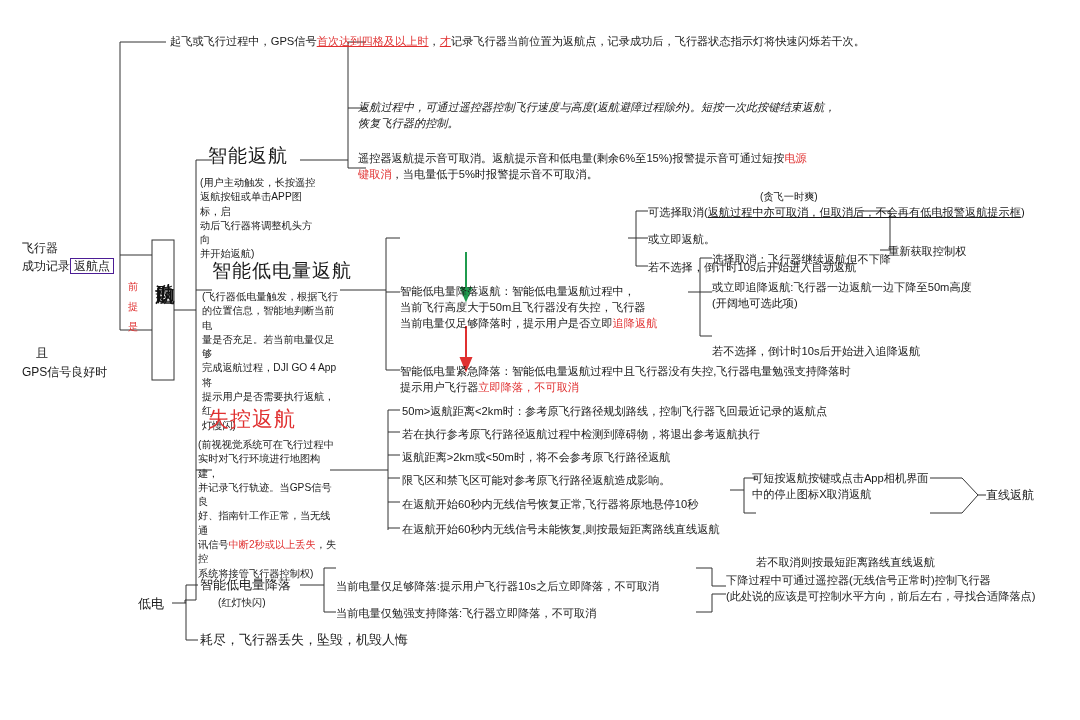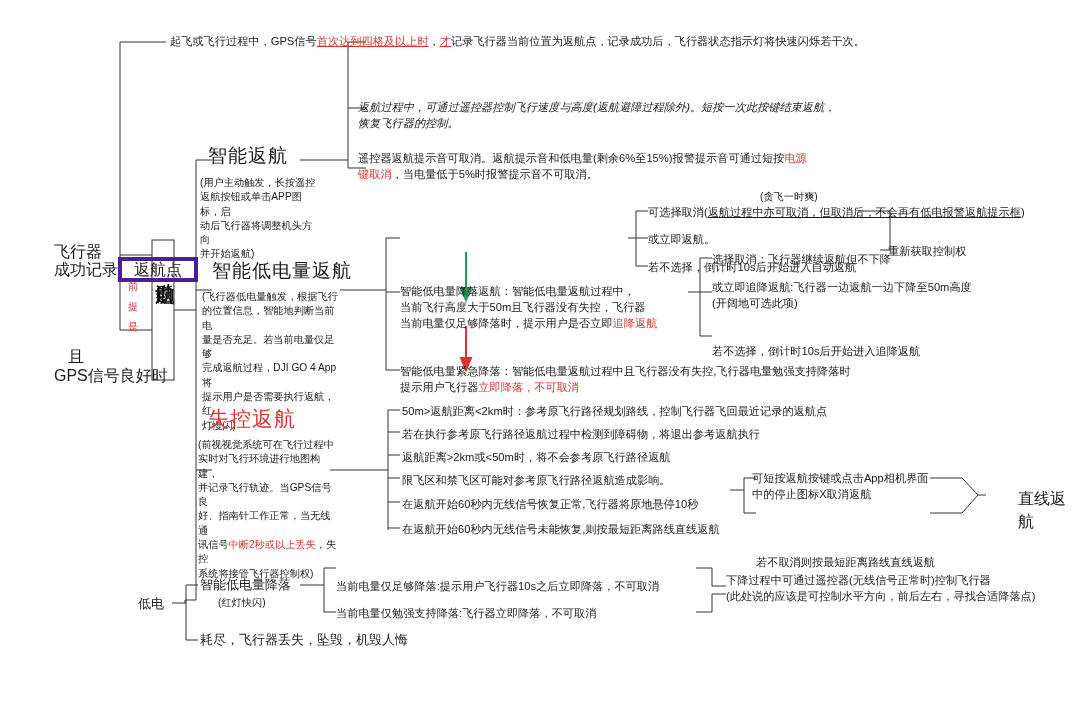--- a/index.html
+++ b/index.html
@@ -26,43 +26,43 @@
     height: 720px;
     pointer-events: none;
   }
   .txt {
     position: absolute;
     white-space: pre-wrap;
     line-height: 1.45;
     color: #1a1a1a;
   }
   .s11 { font-size: 11.2px; }
-  .s12 { font-size: 16px; margin-left: 32px; }
+  .s12 { font-size: 12px; }
   .s13 { font-size: 13px; }
   .s10 { font-size: 10.2px; }
   .red { color: #e03030; }
   .big-title {
     font-size: 19px;
     letter-spacing: 1px;
   }
   .big-title-red {
     font-size: 21px;
     color: #e03030;
     letter-spacing: 1px;
   }
   .vert-label {
     position: absolute;
     font-size: 20px;
     line-height: 1.12;
     text-align: center;
     letter-spacing: 0px;
   }
   .boxed {
-    border: 4px solid #4c1d95;
-    padding: 0 12px;
+    border: 1px solid #4c1d95;
+    padding: 0 3px;
   }
   .small-note { font-size: 10.2px; line-height: 1.4; }
   .under { text-decoration: underline; }
   .under-red { color: #e03030; text-decoration: underline; }
 </style>
 </head>
 <body>
 
 <div id="canvas">
 

